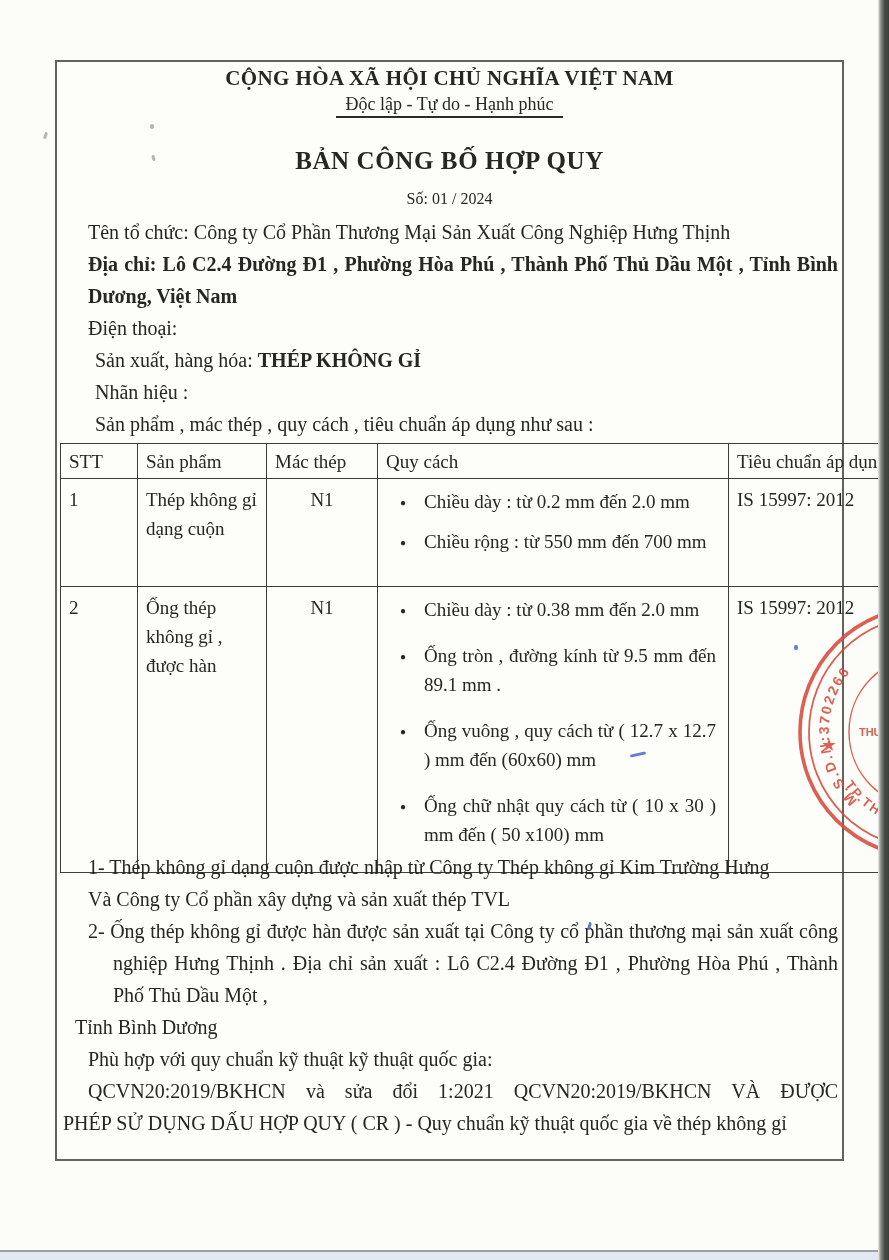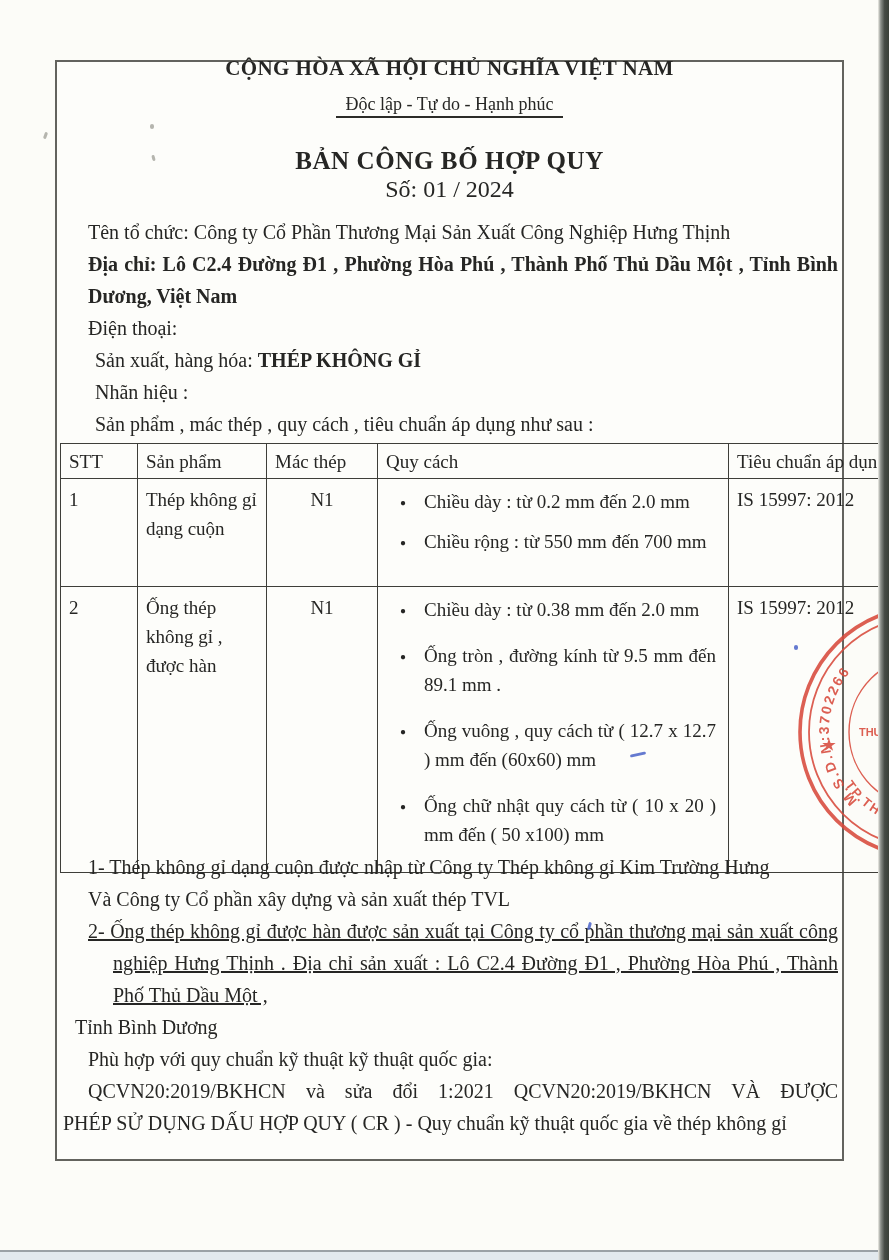--- a/index.html
+++ b/index.html
@@ -12,25 +12,25 @@
     color:#262624;
   }
   
   #border-box{
     position:absolute;left:55px;top:60px;width:789px;height:1101px;
     border:2px solid #63635e;
     box-sizing:border-box;
     background:#fdfdfa;
   }
   .centered{position:absolute;left:55px;width:789px;text-align:center;}
-  #nat-title{top:56px;font-size:21px;font-weight:bold;letter-spacing:.4px;}
+  #nat-title{top:66px;font-size:21px;font-weight:bold;letter-spacing:.4px;}
   #motto{top:94px;font-size:18px;font-weight:normal;}
   #motto span{border-bottom:2px solid #2c2c28;padding:0 10px 2px 10px;}
   #doc-title{top:147px;font-size:25px;font-weight:bold;letter-spacing:.6px;}
-  #doc-number{top:176px;font-size:24px;}
+  #doc-number{top:190px;font-size:16px;}
 
   #info-col{
     position:absolute;left:63px;top:216px;width:775px;
     font-size:20px;line-height:32px;
   }
   .indent1{padding-left:25px;}
   .indent2{padding-left:32px;}
   .para{text-align:justify;font-weight:bold;}
 
   
@@ -57,21 +57,21 @@
   ul.qc{list-style:none;margin:2px 0 0 0;padding:0 4px 0 38px;}
   ul.qc li{position:relative;text-align:justify;margin-bottom:11px;}
   ul.qc li::before{content:"●";position:absolute;left:-24px;top:1px;font-size:10px;}
   .row2 ul.qc li{margin-bottom:17px;}
 
   
   #notes{
     position:absolute;left:63px;top:851px;width:775px;
     font-size:20px;line-height:32px;
   }
-  #notes .hang{padding-left:50px;text-indent:-25px;text-align:justify;text-decoration:underline;}
+  #notes .hang{padding-left:50px;text-indent:-25px;text-align:justify;}
   #notes .stretch{text-align:justify;text-align-last:justify;padding-left:25px;}
 
   
   #stamp{position:absolute;left:740px;top:590px;width:149px;height:290px;opacity:.88;}
   #stamp text{fill:#d84a3c;font-family:"Liberation Sans",sans-serif;font-weight:bold;}
   #stamp circle{stroke:#d84a3c;fill:none;}
 
   
   #edge-right{
     position:absolute;right:0;top:0;width:11px;height:1260px;
@@ -130,21 +130,21 @@
     </tr>
     <tr class="row2">
       <td class="col-stt">2</td>
       <td class="col-sp justify">Ống thép không gỉ , được hàn</td>
       <td class="col-mt">N1</td>
       <td class="col-qc">
         <ul class="qc">
           <li>Chiều dày : từ 0.38 mm đến 2.0 mm</li>
           <li>Ống tròn , đường kính từ 9.5 mm đến 89.1 mm .</li>
           <li>Ống vuông , quy cách từ ( 12.7 x 12.7 ) mm đến (60x60) mm</li>
-          <li>Ống chữ nhật quy cách từ ( 10 x 20 ) mm đến ( 50 x100) mm</li>
+          <li>Ống chữ nhật quy cách từ ( 10 x 30 ) mm đến ( 50 x100) mm</li>
         </ul>
       </td>
       <td class="col-tc">IS 15997: 2012</td>
     </tr>
   </tbody>
     </table>
 
   <div id="notes">
     <div class="indent1">1-  Thép không gỉ dạng cuộn được nhập từ Công ty Thép không gỉ Kim Trường Hưng</div>
     <div class="indent1">Và Công ty Cổ phần xây dựng và sản xuất thép TVL</div>

